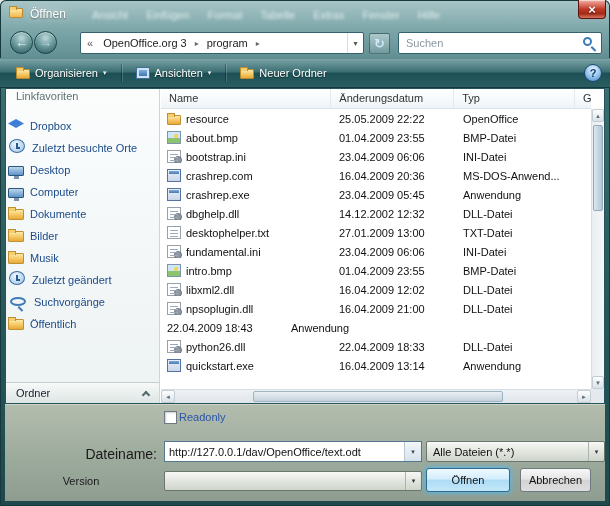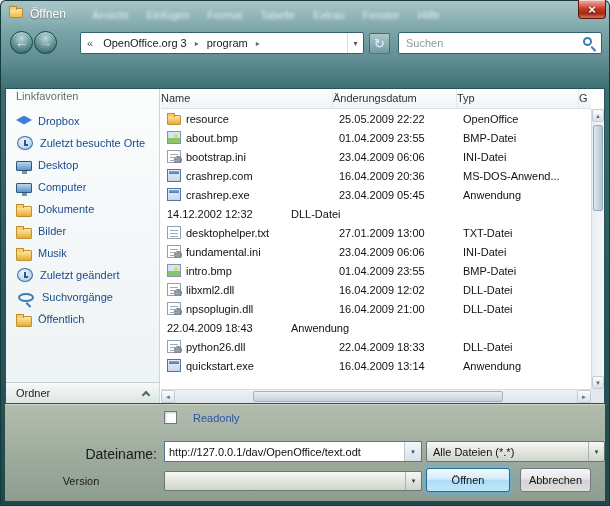--- a/index.html
+++ b/index.html
@@ -67,33 +67,33 @@
   .ticon-views::after{content:"";position:absolute;inset:2px;background:linear-gradient(#7fb0de,#3f77b4)}
   .help{margin-left:auto;width:18px;height:18px;border-radius:50%;border:1px solid #1c4c74;text-align:center;
        background:radial-gradient(circle at 50% 30%,#eef7ff,#8fc0ea 55%,#4585c4);line-height:16px;
        font-size:11px;font-weight:bold;color:#0c3e72}
   
   .browse{position:absolute;top:88px;left:5px;right:5px;height:316px;background:#fff;border:1px solid #25545a}
   .sidebar{position:absolute;left:0;top:0;bottom:0;width:154px;border-right:1px solid #ccd6d9;
        background:linear-gradient(180deg,#fbfdfd,#edf2f3)}
   .sb-header{padding:1px 10px 2px;font-size:11px;color:#5f7070}
   .sb-items{margin-top:6px}
-  .sb-item{display:flex;align-items:center;gap:6px;height:22px;padding:0 4px 0 10px;font-size:11px;color:#1b4a8a;cursor:default}
+  .sb-item{display:flex;align-items:flex-end;gap:6px;height:22px;padding:0 4px 0 2px;font-size:11px;color:#1b4a8a;cursor:default}
   .sb-label{white-space:nowrap;overflow:hidden}
   .sb-icon{width:16px;height:16px;flex:0 0 16px;position:relative}
   .ordner{position:absolute;left:0;right:0;bottom:0;height:21px;display:flex;align-items:center;
        padding:0 10px;font-size:11px;color:#223;border-top:1px solid #c2cfd0;
        background:linear-gradient(#f6f9f8,#dde6e4)}
   .chev-up{width:6px;height:6px;border-left:2px solid #51686b;border-top:2px solid #51686b;
        transform:rotate(45deg);margin-left:auto;margin-top:3px}
   
   .list{position:absolute;left:155px;right:0;top:0;bottom:0;background:#fff}
   .lheader{position:absolute;top:0;left:0;right:13px;height:20px;display:flex;font-size:11px;color:#333;
        background:linear-gradient(#ffffff,#eef4f7);border-bottom:1px solid #d9e2e8}
-  .hcell{padding:3px 0;border-right:1px solid #e2e9ef;white-space:nowrap;overflow:hidden}
+  .hcell{padding:3px 8px;border-right:1px solid #e2e9ef;white-space:nowrap;overflow:hidden}
   .col-name{width:172px}.col-date{width:124px}.col-type{width:122px}.col-size{flex:1;border-right:none}
   .rows{position:absolute;top:20px;left:0;right:13px;bottom:14px;overflow:hidden}
   .row{display:flex;align-items:center;height:19px;font-size:11px;color:#111}
   .cell{padding:0 6px;white-space:nowrap;overflow:hidden}
   .cell.name{width:172px;display:flex;align-items:center;gap:5px}
   .cell.date{width:124px}.cell.type{width:122px}
   .fi{width:14px;height:13px;flex:0 0 14px;position:relative}
   
   .icon-folder{background:linear-gradient(#fde9a7,#f3c35c 60%,#e8a93a);border:1px solid #c08f2f;border-radius:1px}
   .fi.icon-folder{height:10px;margin-top:2px}
@@ -133,21 +133,21 @@
        background:linear-gradient(#eef1f4,#dfe5ea)}
   .hs-btn{position:absolute;top:0;bottom:0;width:14px;text-align:center;font-size:6px;line-height:13px;color:#5a6b7a;
        background:linear-gradient(#fdfdfd,#dae2e8);border:1px solid #c2ccd4;border-radius:2px}
   .hs-left{left:0}.hs-right{right:0}
   .hs-thumb{position:absolute;top:1px;bottom:1px;left:92px;width:250px;border:1px solid #9fb4c2;border-radius:2px;
        background:linear-gradient(#eaf0f4,#c4d2dc)}
   .corner{position:absolute;right:0;bottom:0;width:13px;height:14px;background:#e4e9ed}
   
   .footer{position:absolute;left:5px;right:5px;top:404px;bottom:5px;
        background:linear-gradient(180deg,#b3bdae,#9dab9d 55%,#8e9d90);box-shadow:inset 0 1px 0 rgba(255,255,255,.35)}
-  .readonly{position:absolute;left:159px;top:7px;display:flex;align-items:center;gap:16px}
+  .readonly{position:absolute;left:159px;top:7px;display:flex;gap:2px}
   .checkbox{width:13px;height:13px;background:#fff;border:1px solid #6f7a80;box-shadow:inset 1px 1px 2px rgba(0,0,0,.2)}
   .readonly-label{font-size:11px;color:#2a56a5}
   .fn-label{position:absolute;left:0;top:42px;width:152px;text-align:right;font-size:14px;color:#1a1a1a}
   .filename{position:absolute;left:159px;top:37px;width:258px;height:21px;background:#fff;
        border:1px solid #54788f;display:flex}
   .filename input{flex:1;border:0;outline:0;padding:0 4px;font-size:11px;color:#111;background:transparent;
        font-family:"Liberation Sans",sans-serif;min-width:0}
   .fn-drop{width:17px;border-left:1px solid #b9c6cf;display:flex;align-items:center;justify-content:center;
        font-size:7px;color:#445;background:linear-gradient(#f2f7fa,#d6e2ea)}
   .combo{position:absolute;height:21px;border:1px solid #6a766e;border-radius:2px;display:flex;align-items:center;
@@ -207,20 +207,41 @@
     </div>
     <div class="refresh">
       <span>↻</span>
     </div>
     <div class="search">
       <input placeholder="Suchen" style="">
       <span class="mag"></span>
     </div>
   </div>
 
+  <div class="toolbar">
+    <div class="tbtn">
+      <span class="ticon mini-folder"></span>
+      <span>Organisieren</span>
+      <span class="caret">▾</span>
+    </div>
+    <div class="tsep"></div>
+    <div class="tbtn">
+      <span class="ticon ticon-views"></span>
+      <span>Ansichten</span>
+      <span class="caret">▾</span>
+    </div>
+    <div class="tsep"></div>
+    <div class="tbtn">
+      <span class="ticon mini-folder"></span>
+      <span>Neuer Ordner</span>
+    </div>
+    <div class="help">
+      <span>?</span>
+    </div>
+  </div>
 
   <div class="browse">
     <div class="sidebar">
       <div class="sb-header">Linkfavoriten</div>
       <div class="sb-items">
 
           <div class="sb-item">
             <span class="sb-icon icon-dropbox"></span>
             <span class="sb-label">Dropbox</span>
           </div>
@@ -324,20 +345,24 @@
           <div class="row">
             <span class="cell name">
               <span class="fi icon-app"></span>
               <span class="fname">crashrep.exe</span>
             </span>
             <span class="cell date">23.04.2009 05:45</span>
             <span class="cell type">Anwendung</span>
           </div>
 
           <div class="row">
+            <span class="cell name">
+              <span class="fi icon-dll"></span>
+              <span class="fname">dbghelp.dll</span>
+            </span>
             <span class="cell date">14.12.2002 12:32</span>
             <span class="cell type">DLL-Datei</span>
           </div>
 
           <div class="row">
             <span class="cell name">
               <span class="fi icon-txt"></span>
               <span class="fname">desktophelper.txt</span>
             </span>
             <span class="cell date">27.01.2009 13:00</span>

